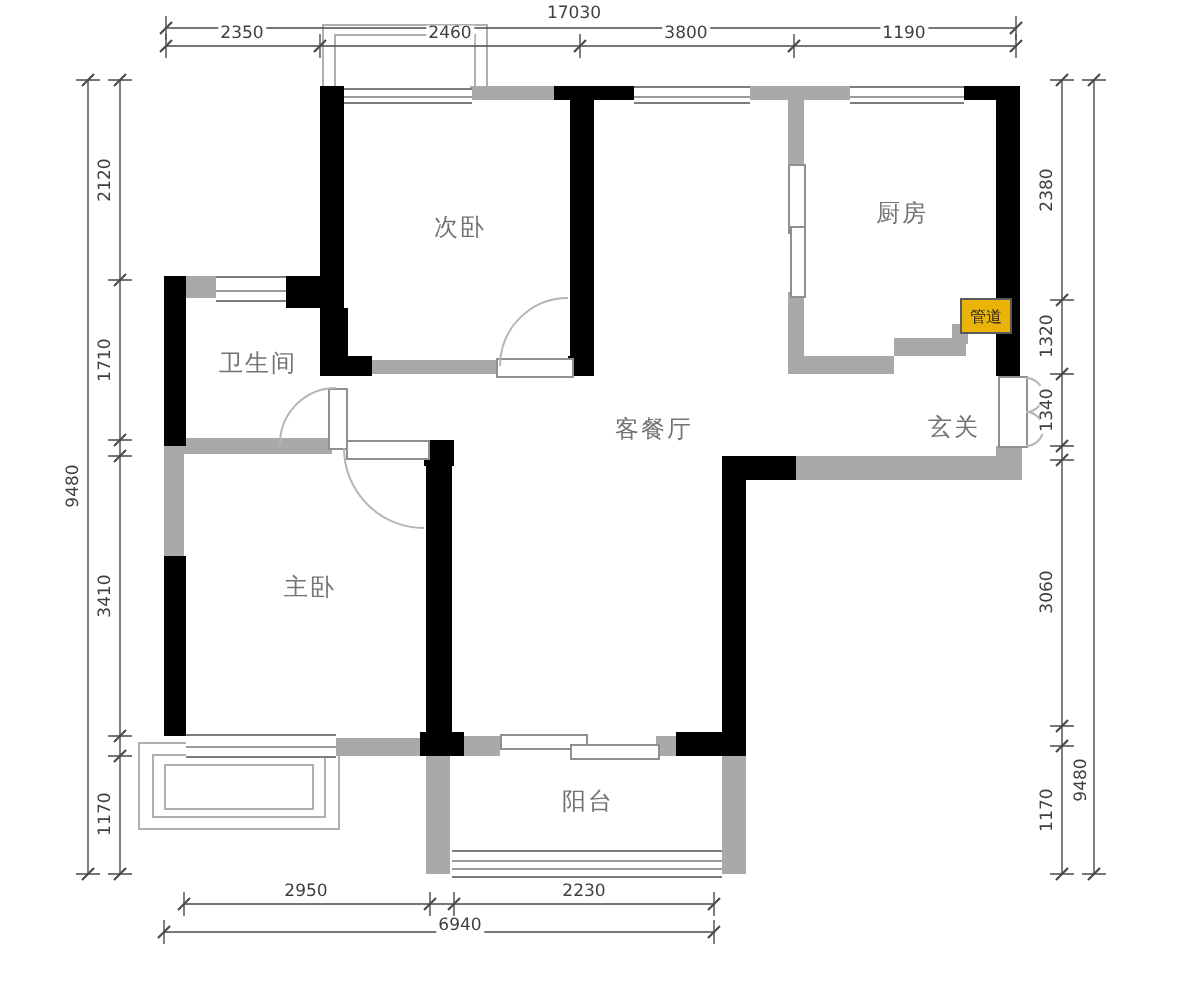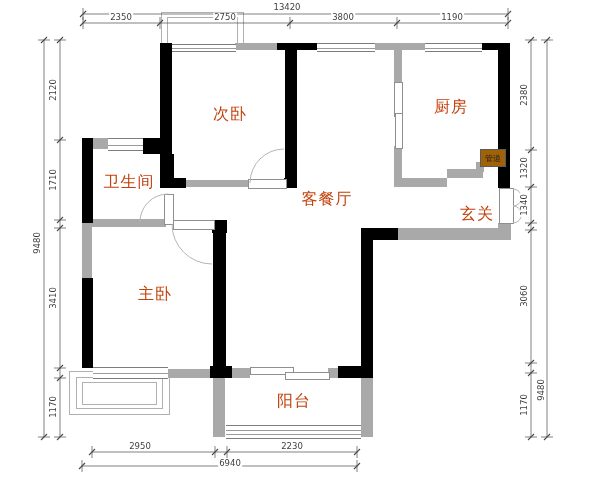--- a/index.html
+++ b/index.html
@@ -6,24 +6,24 @@
   .plan{position:relative;width:600px;height:493px;background:#fff;overflow:hidden;
         font-family:"DejaVu Sans","Liberation Sans",sans-serif}
   .bw{position:absolute;background:#000}
   .gw{position:absolute;background:#a9a9a9}
   .win{position:absolute;background:#fff;border-top:1px solid #7d7d7d;border-bottom:1px solid #7d7d7d}
   .win::after{content:"";position:absolute;left:0;right:0;top:50%;border-top:1px solid #9a9a9a}
   .win3::before{content:"";position:absolute;left:0;right:0;top:30%;border-top:1px solid #9a9a9a}
   .win3::after{top:64%}
   .bay{position:absolute;border:1px solid #b0b0b0;background:#fff}
   .leaf{position:absolute;background:#fff;border:1px solid #8f8f8f}
-  .duct{position:absolute;background:#a16207;border:1px solid #5a5a5a;display:flex;
+  .duct{position:absolute;background:#eab308;border:1px solid #5a5a5a;display:flex;
         align-items:center;justify-content:center}
   .duct span{font-size:8px;color:#222;letter-spacing:0px;white-space:nowrap}
-  .room-label{position:absolute;transform:translate(-50%,-50%);font-size:16px;color:#c2410c;
+  .room-label{position:absolute;transform:translate(-50%,-50%);font-size:12px;color:#737373;
         letter-spacing:1px;white-space:nowrap}
   .dim{position:absolute;transform:translate(-50%,-50%);font-size:8.5px;color:#3f3f3f;
         background:#fff;padding:0 1px;white-space:nowrap;line-height:1}
   .dim.v{transform:translate(-50%,-50%) rotate(-90deg)}
   svg.overlay{position:absolute;left:0;top:0;pointer-events:none}
 </style>
 </head>
 <body>
 
 <div class="plan">
@@ -120,41 +120,41 @@
       <path d="M544 43 L550 37 M544 440 L550 434" stroke-width="1.1"></path>
 
       <path d="M92 452 H357 M92 446 V458 M215 446 V458 M227 446 V458 M357 446 V458"></path>
       <path d="M89 455 L95 449 M212 455 L218 449 M224 455 L230 449 M354 455 L360 449" stroke-width="1.1"></path>
 
       <path d="M82 466 H357 M82 460 V472 M357 460 V472"></path>
       <path d="M79 469 L85 463 M354 469 L360 463" stroke-width="1.1"></path>
     </g>
   </svg>
 
-  <div class="dim" style="left:287px;top:7px">13420</div>
+  <div class="dim" style="left:287px;top:7px">17030</div>
   <div class="dim" style="left:121px;top:17px">2350</div>
-  <div class="dim" style="left:225px;top:17px">2750</div>
+  <div class="dim" style="left:225px;top:17px">2460</div>
   <div class="dim" style="left:343px;top:17px">3800</div>
   <div class="dim" style="left:452px;top:17px">1190</div>
   <div class="dim v" style="left:37px;top:243px">9480</div>
   <div class="dim v" style="left:53px;top:90px">2120</div>
   <div class="dim v" style="left:53px;top:180px">1710</div>
   <div class="dim v" style="left:53px;top:298px">3410</div>
   <div class="dim v" style="left:53px;top:407px">1170</div>
   <div class="dim v" style="left:524px;top:95px">2380</div>
   <div class="dim v" style="left:524px;top:168px">1320</div>
   <div class="dim v" style="left:524px;top:205px">1340</div>
   <div class="dim v" style="left:524px;top:296px">3060</div>
   <div class="dim v" style="left:524px;top:405px">1170</div>
   <div class="dim v" style="left:541px;top:390px">9480</div>
-  <div class="dim" style="left:140px;top:446px">2950</div>
+  <div class="dim" style="left:153px;top:446px">2950</div>
   <div class="dim" style="left:292px;top:446px">2230</div>
   <div class="dim" style="left:230px;top:463px">6940</div>
 
   <div class="room-label" style="left:230px;top:114px">次卧</div>
   <div class="room-label" style="left:451px;top:107px">厨房</div>
   <div class="room-label" style="left:129px;top:182px">卫生间</div>
   <div class="room-label" style="left:477px;top:214px">玄关</div>
-  <div class="room-label" style="left:327px;top:199px">客餐厅</div>
+  <div class="room-label" style="left:327px;top:215px">客餐厅</div>
   <div class="room-label" style="left:155px;top:294px">主卧</div>
   <div class="room-label" style="left:294px;top:401px">阳台</div>
 
 </div>
 
 </body></html>

